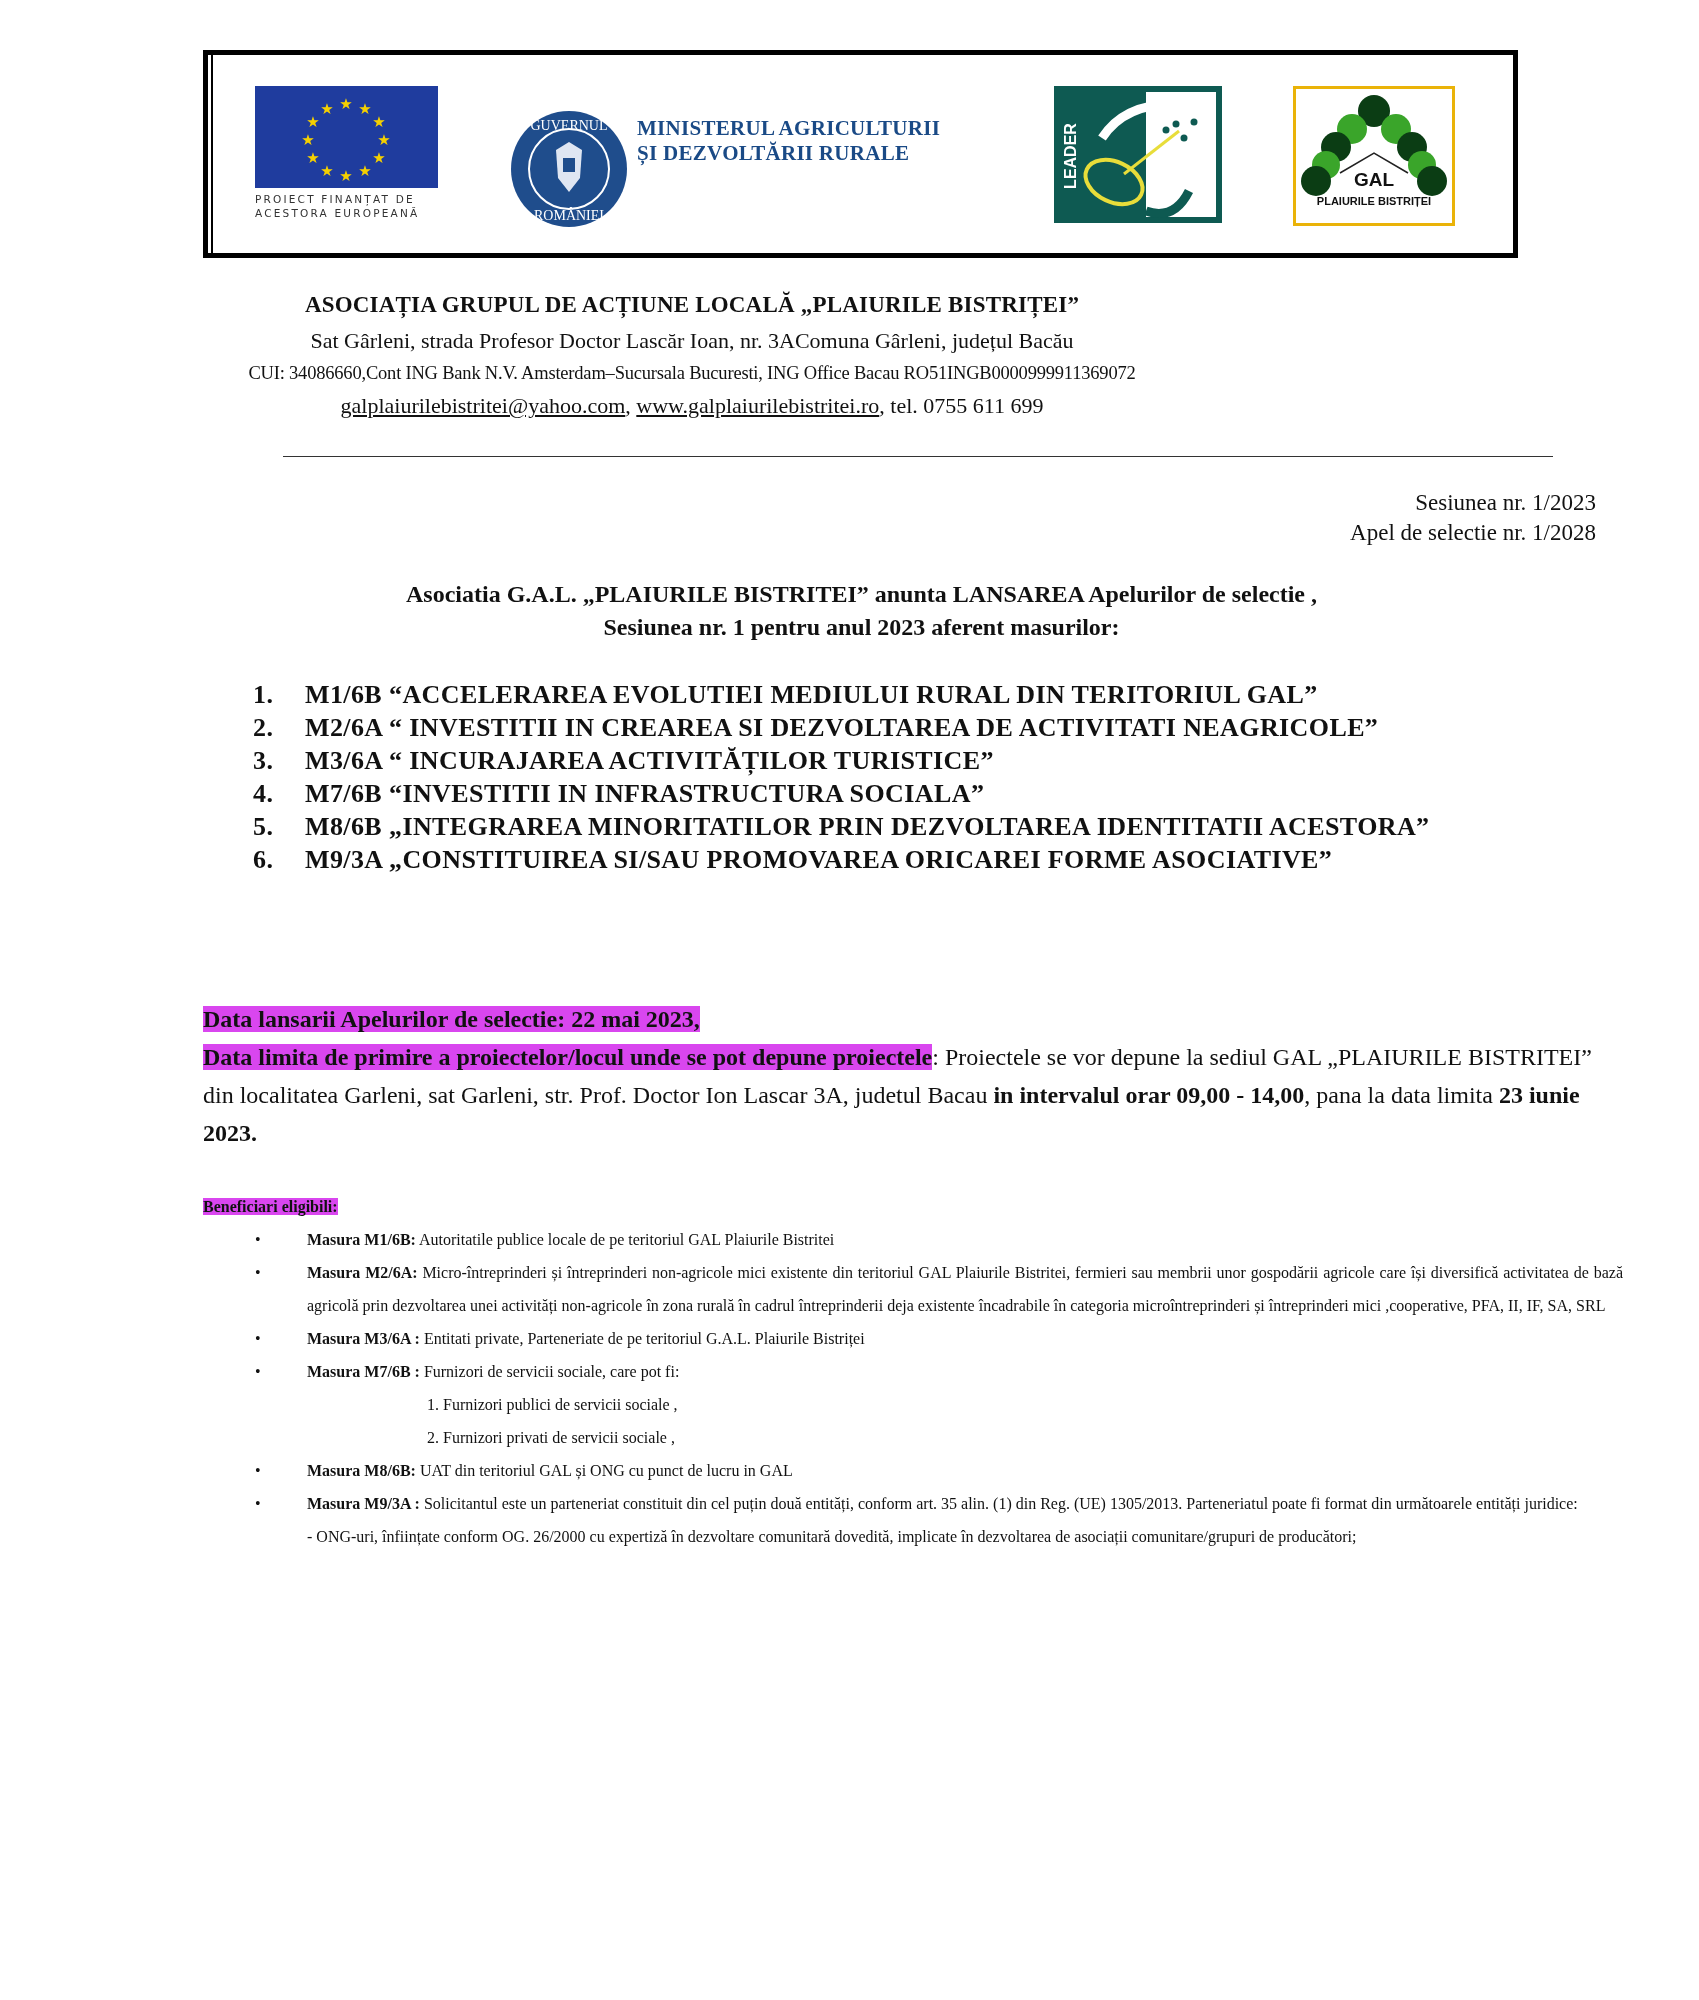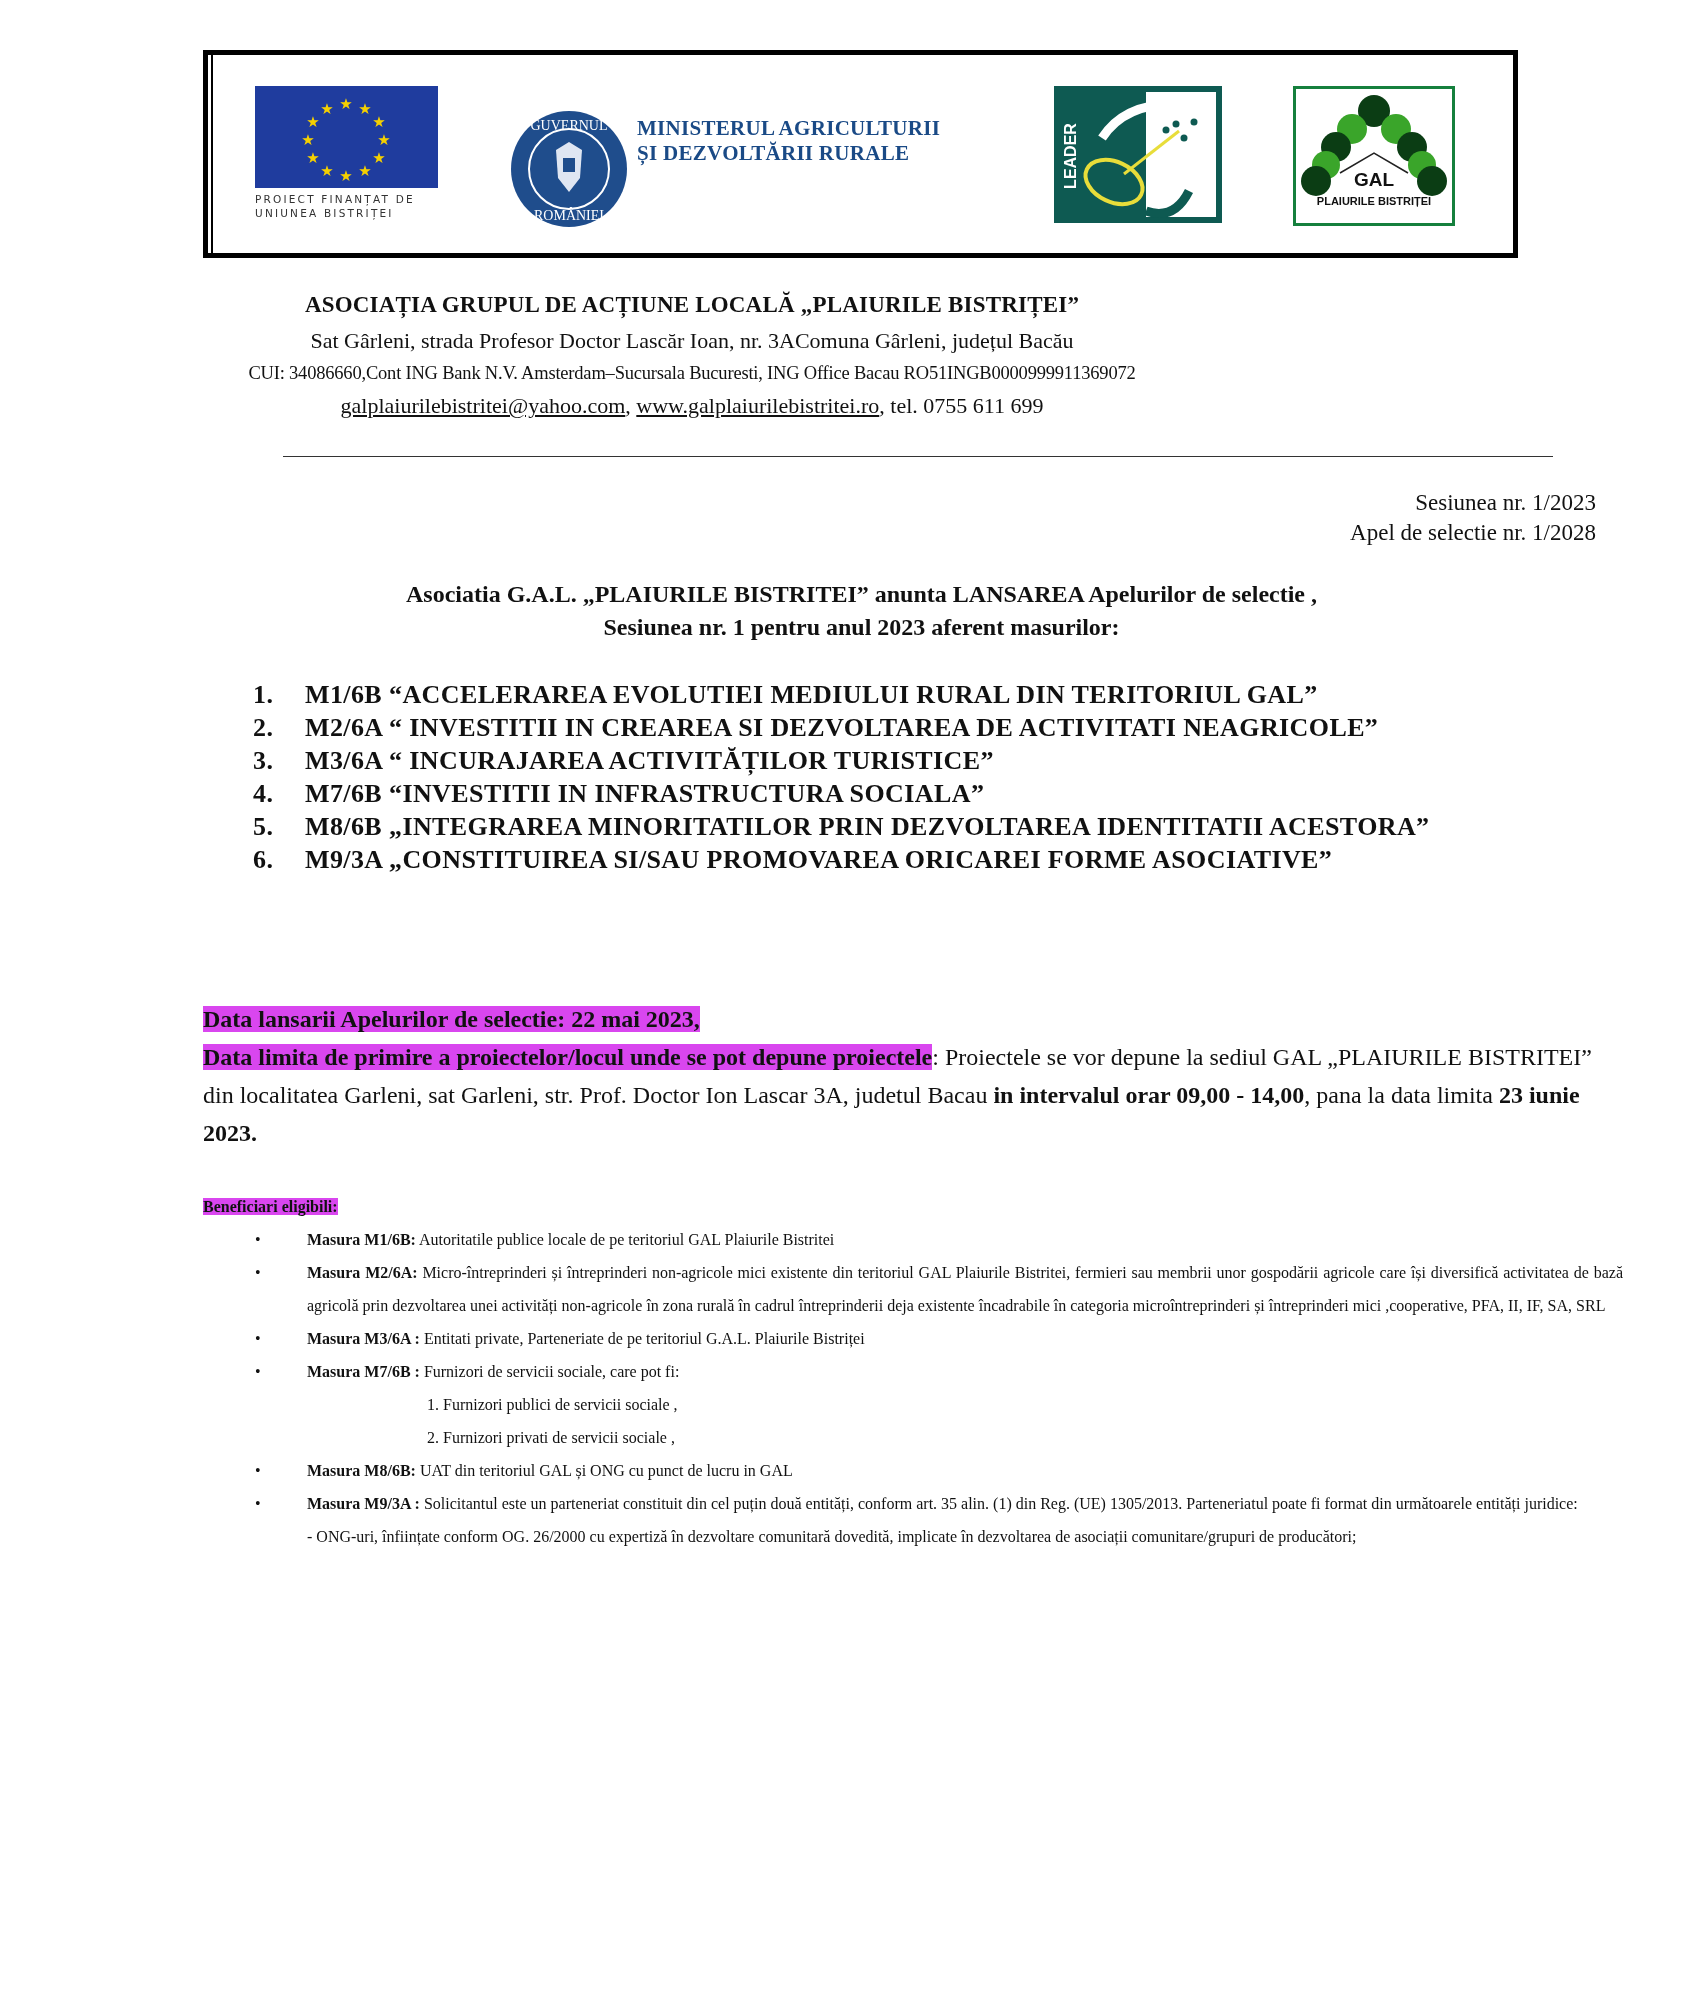--- a/index.html
+++ b/index.html
@@ -11,21 +11,21 @@
     border: 5px solid #000; box-sizing: border-box;
     box-shadow: inset 3px 0 0 #fff, inset 5px 0 0 #000; }
   .eu-flag { left: 255px; top: 86px; width: 183px; height: 140px; background: #1f3c9e; }
   .eu-flag svg { position: absolute; left: 0; top: 0; }
   .eu-caption { left: 255px; top: 192px; width: 190px; font-family: "DejaVu Sans", sans-serif;
     font-size: 10.5px; letter-spacing: 2.2px; color: #333; line-height: 14px; }
   .gov-seal { left: 508px; top: 108px; width: 122px; height: 122px; }
   .ministry { left: 637px; top: 116px; font-family: "Liberation Serif", serif; font-weight: bold;
     color: #1a4a86; font-size: 21px; line-height: 25px; letter-spacing: 0.3px; }
   .leader { left: 1054px; top: 86px; width: 168px; height: 137px; }
-  .gal-logo { left: 1293px; top: 86px; width: 162px; height: 140px; border: 3px solid #15803d;
+  .gal-logo { left: 1293px; top: 86px; width: 162px; height: 140px; border: 3px solid #eab308;
     box-sizing: border-box; background: #fff; }
   .gal-logo svg { position: absolute; left: 0; top: 0; }
   .gal-title { position: absolute; left: 0; width: 100%; text-align: center; top: 80px;
     font-family: "Liberation Sans", sans-serif; font-weight: bold; font-size: 19px; color: #111; }
   .gal-sub { position: absolute; left: 0; width: 100%; text-align: center; top: 106px;
     font-family: "Liberation Sans", sans-serif; font-weight: bold; font-size: 11px; color: #111; }
 
   
   .org { left: 0; width: 1384px; text-align: center; }
   .org-name { top: 292px; font-size: 23px; font-weight: bold; letter-spacing: 0.2px; }
@@ -74,21 +74,21 @@
       <text x="72" y="90" font-size="15" text-anchor="middle">★</text>
       <text x="58" y="77" font-size="15" text-anchor="middle">★</text>
       <text x="53" y="59" font-size="15" text-anchor="middle">★</text>
       <text x="58" y="41" font-size="15" text-anchor="middle">★</text>
       <text x="72" y="28" font-size="15" text-anchor="middle">★</text>
     </g>
   </svg>
 </div>
 <div class="abs eu-caption">
   <div>PROIECT FINANȚAT DE</div>
-  <div>UNIUNEA BISTRIȚEI</div>
+  <div>ACESTORA EUROPEANĂ</div>
 </div>
 
 <div class="abs gov-seal">
   <svg width="122" height="122" viewBox="0 0 122 122">
     <circle cx="61" cy="61" r="58" fill="#1f4d8c"></circle>
     <circle cx="61" cy="61" r="40" fill="none" stroke="#fff" stroke-width="2"></circle>
     <text x="61" y="22" font-size="14" fill="#fff" text-anchor="middle" font-family="Liberation Serif, serif">GUVERNUL</text>
     <text x="61" y="112" font-size="14" fill="#fff" text-anchor="middle" font-family="Liberation Serif, serif">ROMÂNIEI</text>
     <path d="M48 42 L61 34 L74 42 L72 70 L61 84 L50 70 Z" fill="#dfe6f2"></path>
     <rect x="55" y="50" width="12" height="14" fill="#1f4d8c"></rect>

